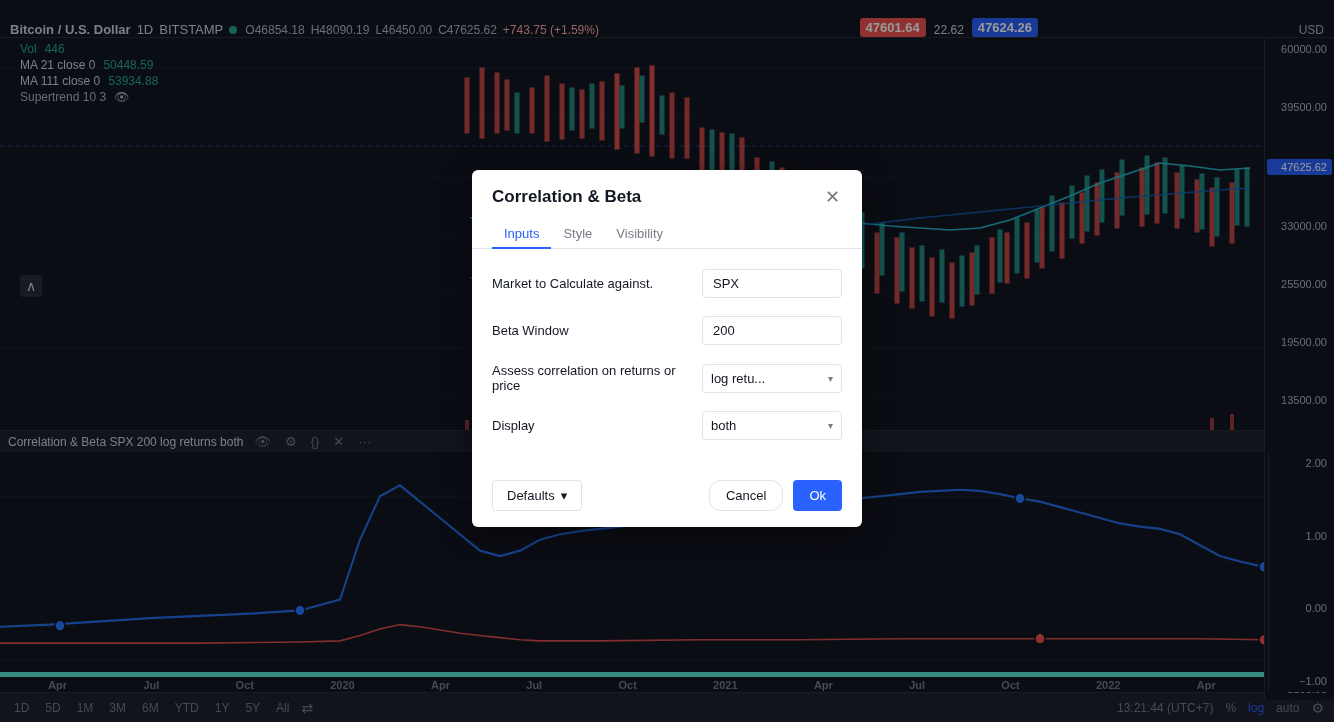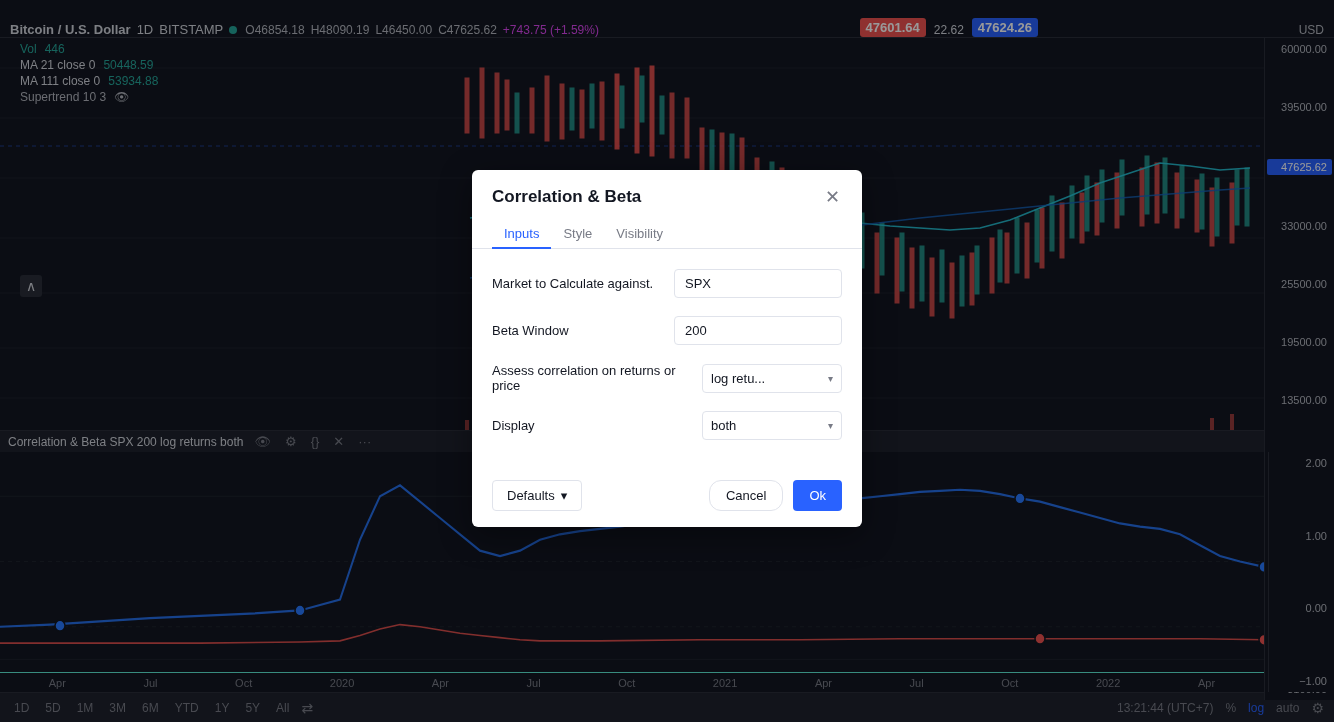--- a/index.html
+++ b/index.html
@@ -55,21 +55,21 @@
       border-radius: 50%;
     }
 
     .ohlc-info {
       font-size: 12px;
       color: #b2b5be;
       display: flex;
       gap: 6px;
     }
 
-    .ohlc-change { color: #d946ef; }
+    .ohlc-change { color: #fca5a5; }
 
     .price-box {
       background: #ef5350;
       color: #fff;
       padding: 2px 6px;
       border-radius: 3px;
       font-size: 13px;
       font-weight: bold;
     }
 
@@ -205,27 +205,28 @@
     .ind-bar-more { cursor: pointer; color: #b2b5be; }
 
     
     .time-axis {
       position: absolute;
       bottom: 30px;
       left: 0;
       right: 70px;
       height: 20px;
       background: #131722;
-      border-top: 1px solid #5eead4;
+      border-top: 5px solid #5eead4;
       display: flex;
       align-items: center;
       padding: 0 10px;
       justify-content: space-around;
       font-size: 11px;
       color: #787b86;
+      font-weight: bold;
     }
 
     
     .bottom-nav {
       position: absolute;
       bottom: 0;
       left: 0;
       right: 0;
       height: 30px;
       background: #1e222d;
@@ -343,21 +344,21 @@
       margin-bottom: 18px;
     }
 
     .form-label {
       font-size: 13px;
       color: #131722;
       flex: 1;
     }
 
     .form-input {
-      width: 168px;
+      width: 140px;
       padding: 6px 10px;
       border: 1px solid #e0e3eb;
       border-radius: 4px;
       font-size: 13px;
       color: #131722;
       background: #fff;
       outline: none;
     }
 
     .form-select {

